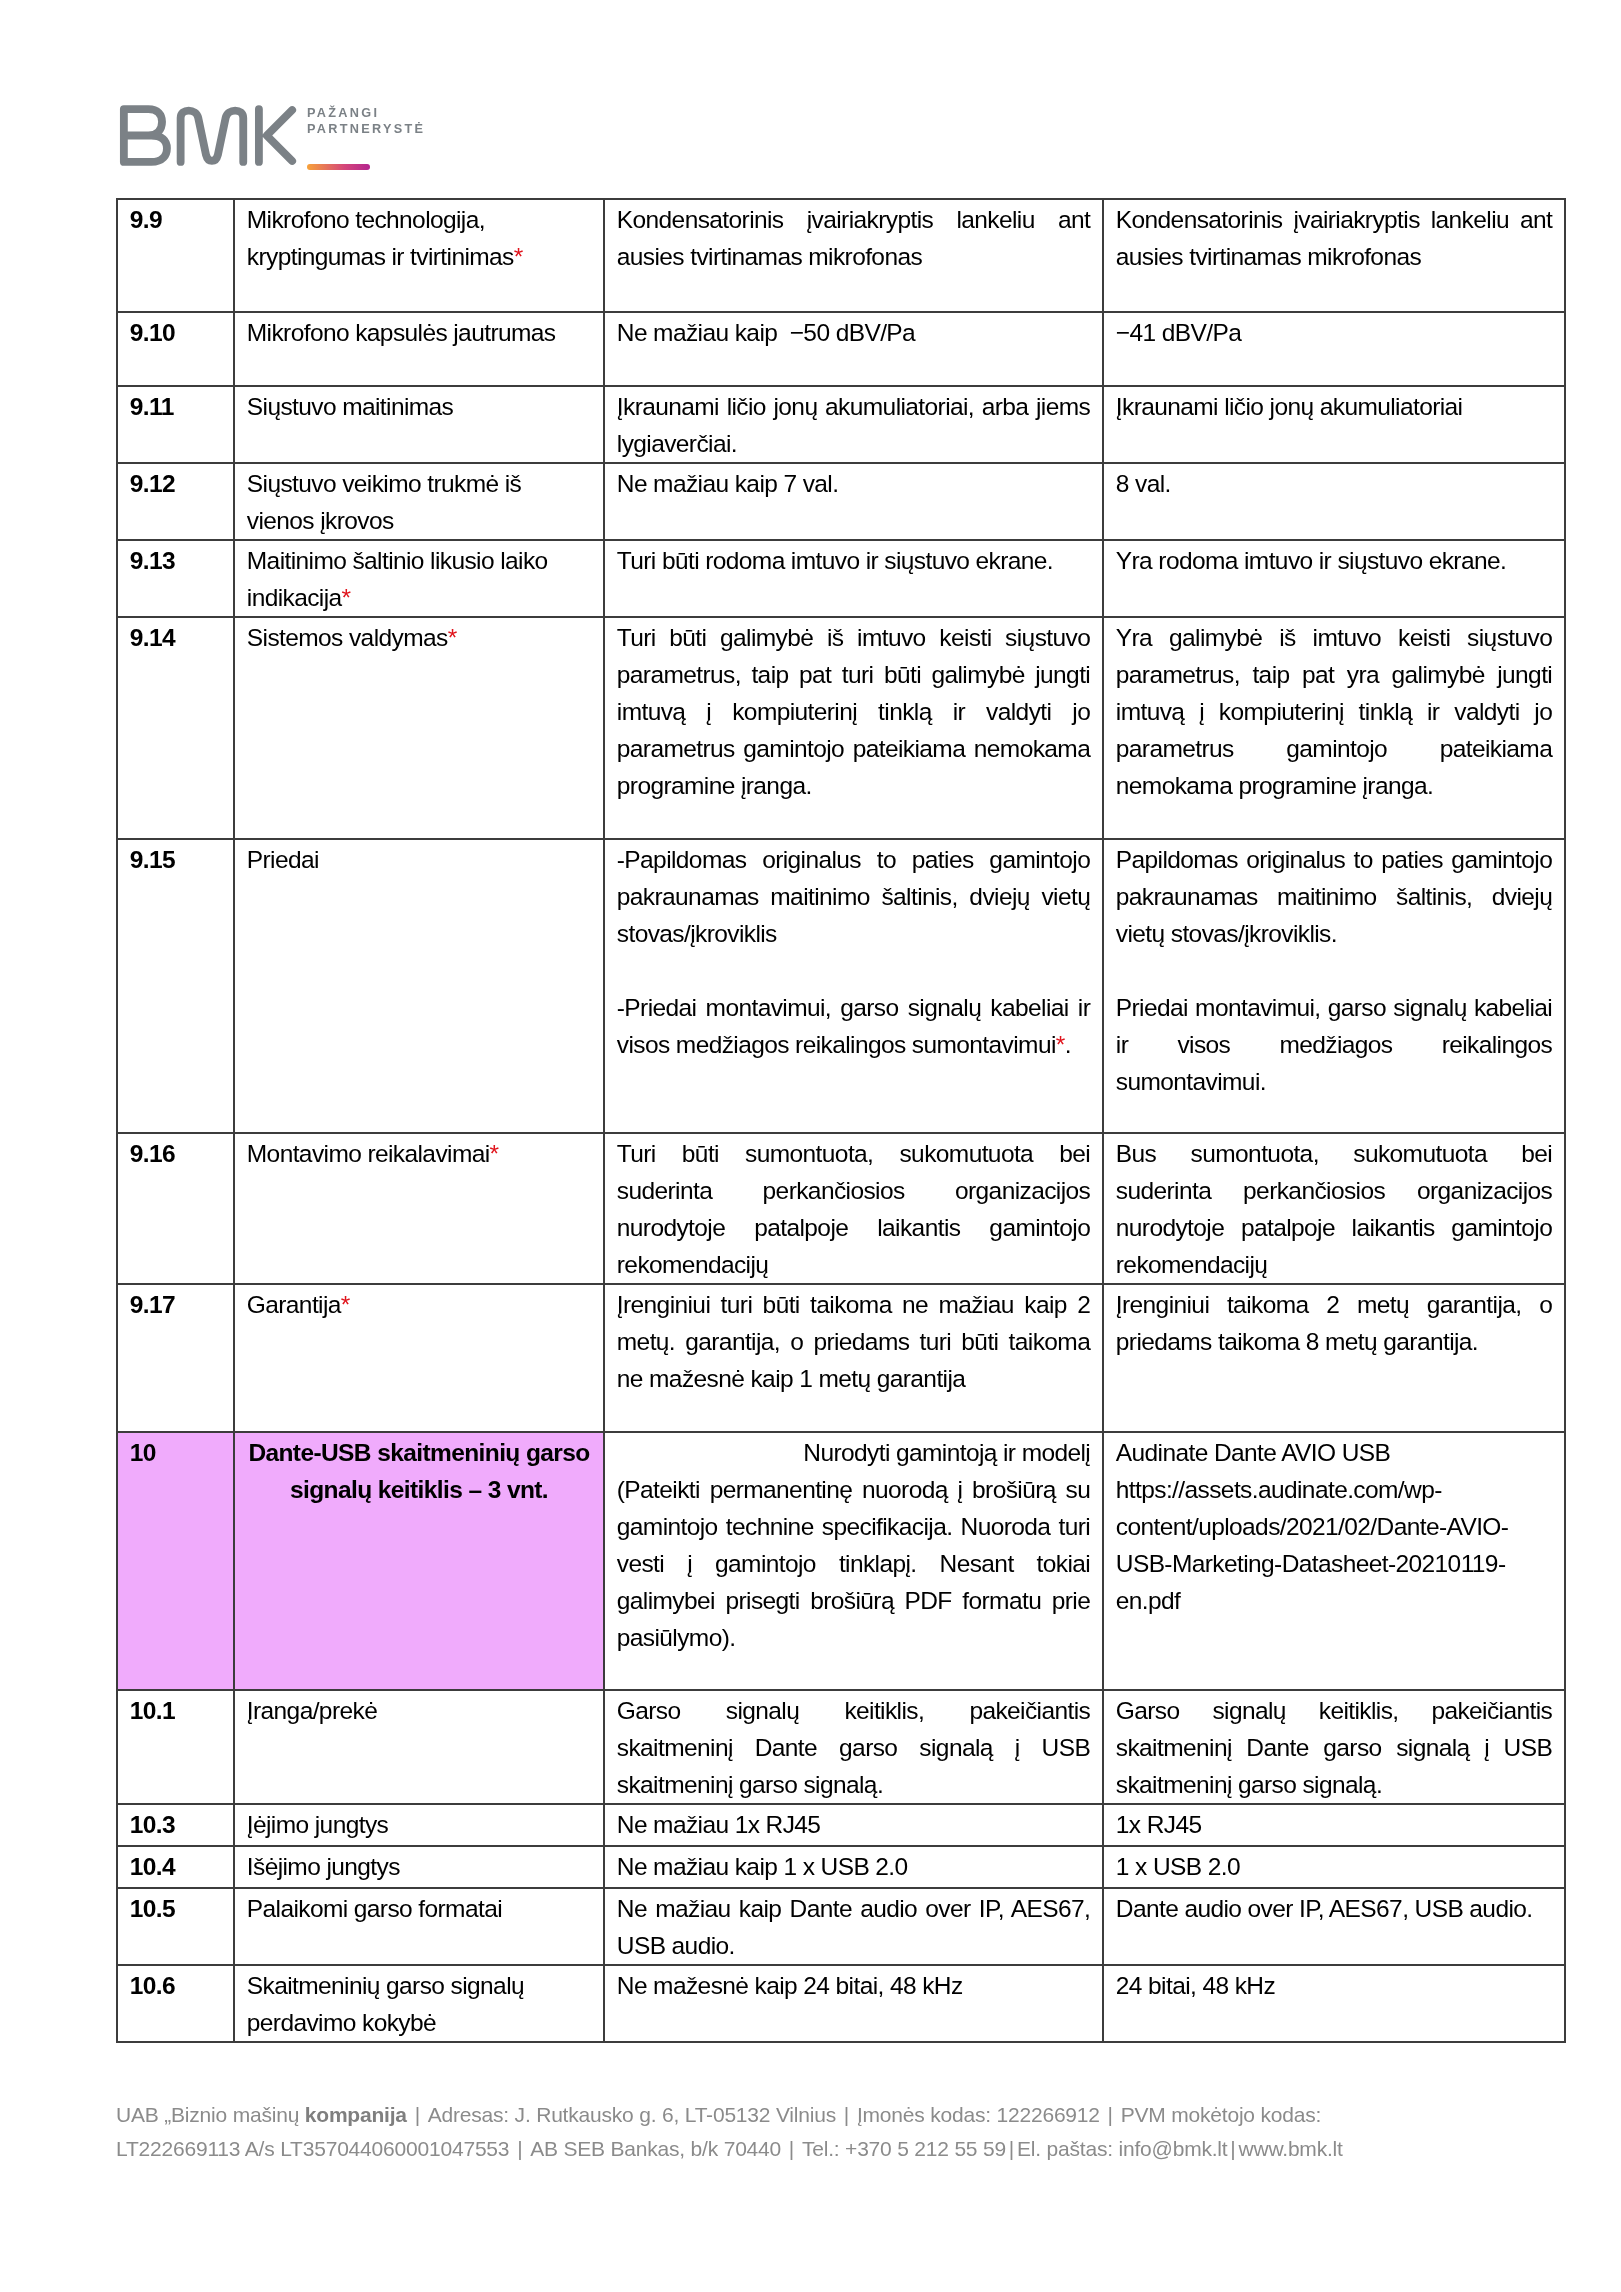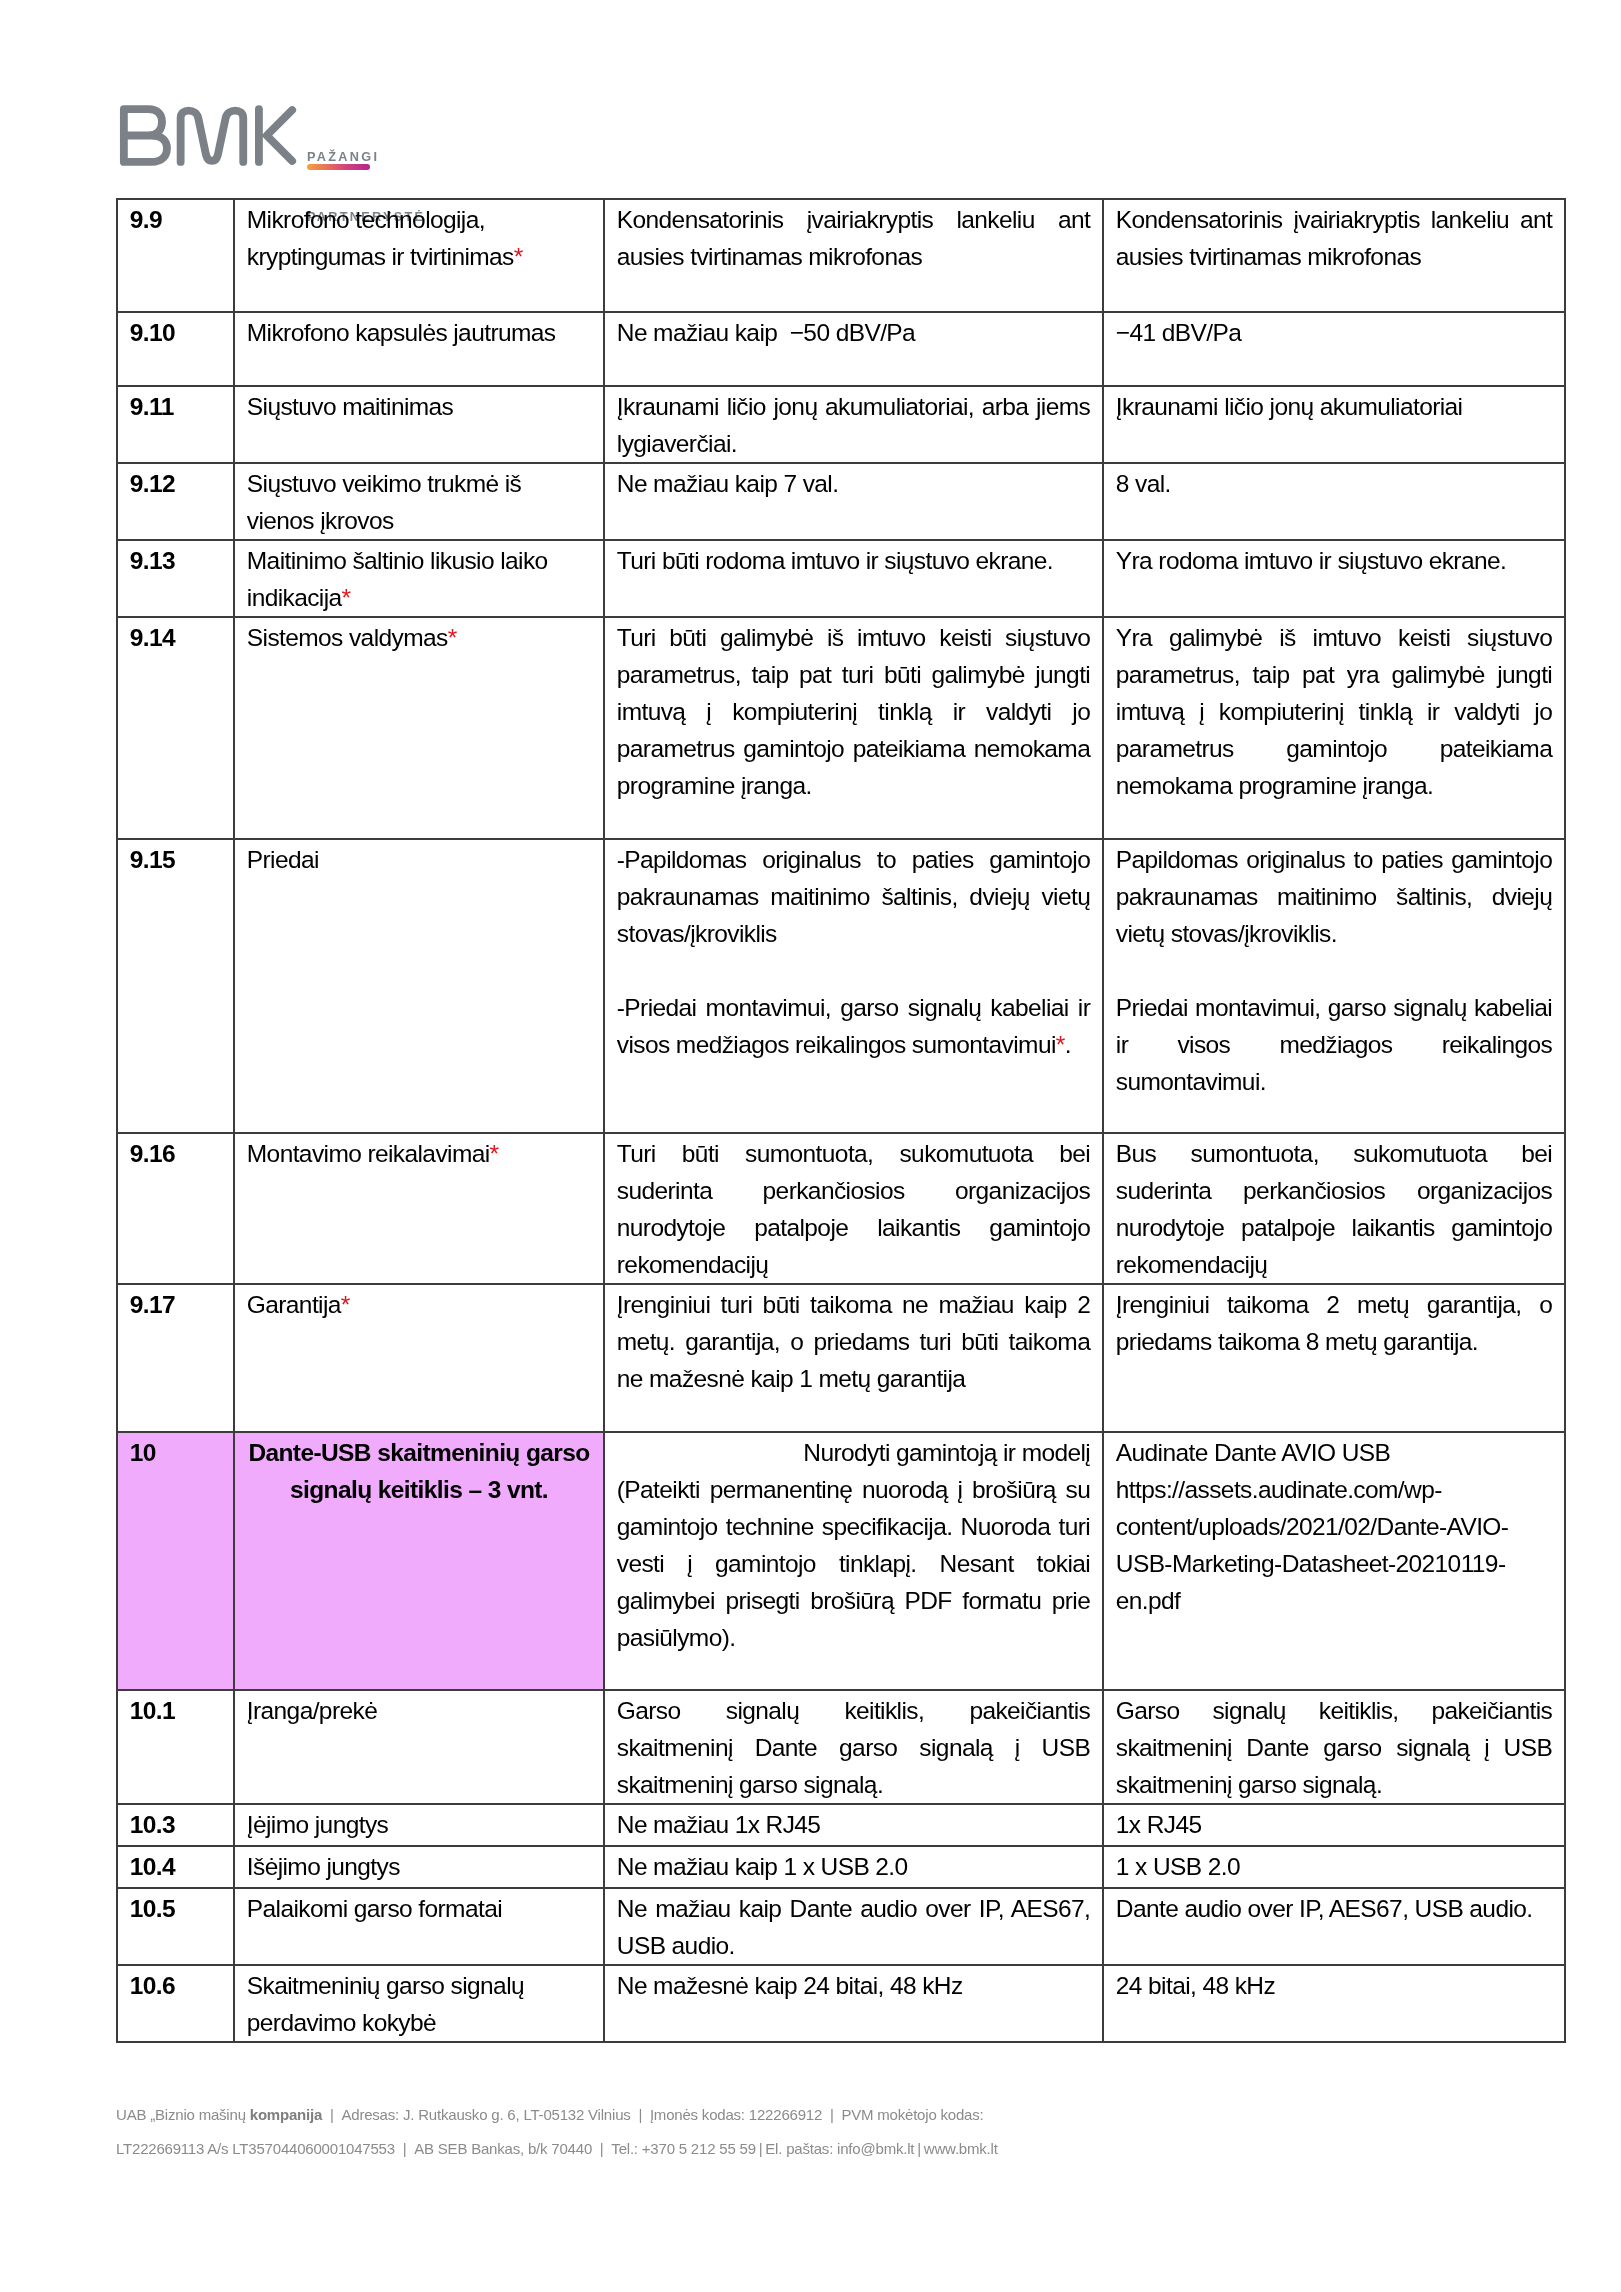--- a/index.html
+++ b/index.html
@@ -4,21 +4,21 @@
 <style>
   html, body { margin: 0; padding: 0; background: #ffffff; }
   body { width: 1621px; height: 2293px; position: relative; overflow: hidden;
          font-family: "Liberation Sans", "DejaVu Sans", sans-serif; color: #000; }
 
   
   .logo { position: absolute; left: 118px; top: 104px; width: 333px; height: 71px; }
   .logo-mark { position: absolute; left: 0; top: 0; }
   .logo-tag { position: absolute; left: 189px; top: 2px; color: #7b8186;
               font-size: 12.7px; font-weight: bold; letter-spacing: 2.3px; line-height: 15.7px; }
-  .logo-tag span { display: block; margin-top: 44px; }
+  .logo-tag span { display: block; }
   .logo-bar { position: absolute; left: 189px; top: 60px; width: 63px; height: 5.9px; border-radius: 2.9px;
               background: linear-gradient(90deg, #f7a23a 0%, #d4457a 60%, #b3248f 100%); }
 
   
   table.spec { position: absolute; left: 116px; top: 198px; border-collapse: collapse;
                table-layout: fixed; width: 1447px; }
   table.spec col.c1 { width: 117px; }
   table.spec col.c2 { width: 370px; }
   table.spec col.c3 { width: 499px; }
   table.spec col.c4 { width: 462px; }
@@ -28,21 +28,21 @@
   td.num { font-weight: bold; padding-left: 13.7px; }
   td.just { text-align: justify; margin-left: 28px; }
   td.grey { background: #f0abfc; }
   td.bold { font-weight: bold; text-align: center; }
   .req { color: #e0141c; }
   .gap { display: block; height: 37px; }
   .line { display: block; }
 
   
   .footer { position: absolute; left: 116px; top: 2098px; width: 1451px; color: #8b8b8b;
-            font-size: 15px; line-height: 34px; letter-spacing: -0.2px; }
+            font-size: 21px; line-height: 34px; letter-spacing: -0.2px; }
   .footer b { font-weight: bold; color: #7f7f7f; }
   .footer .sep { padding: 0 7.8px; }
 </style>
 </head>
 <body>
 
 <div class="logo">
   <svg class="logo-mark" width="182" height="63" viewBox="0 0 186 64">
     <g fill="none" stroke="#7b8186" stroke-width="8" stroke-linecap="round" stroke-linejoin="round">
 

